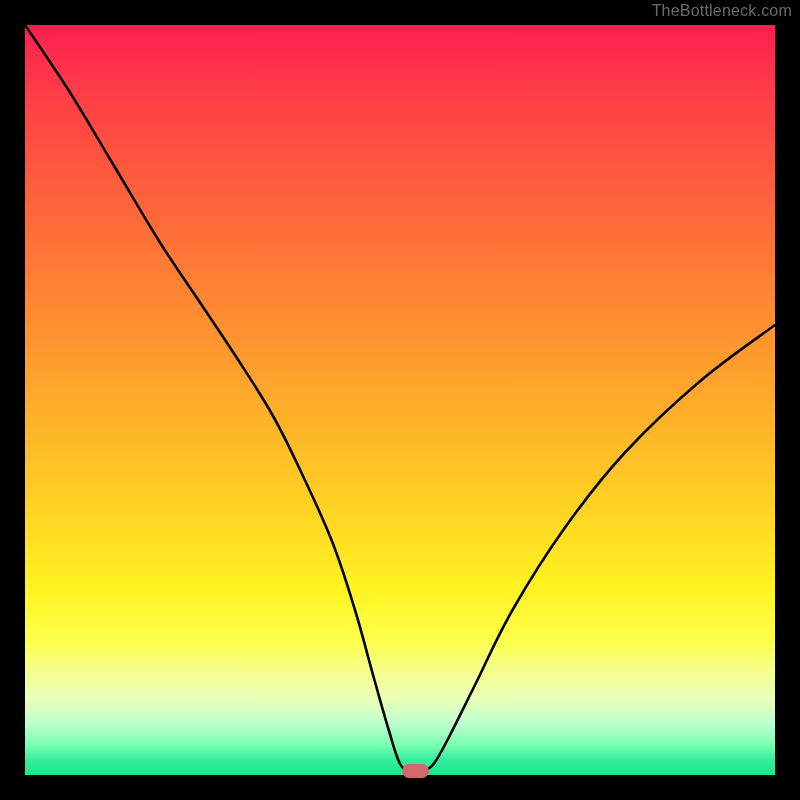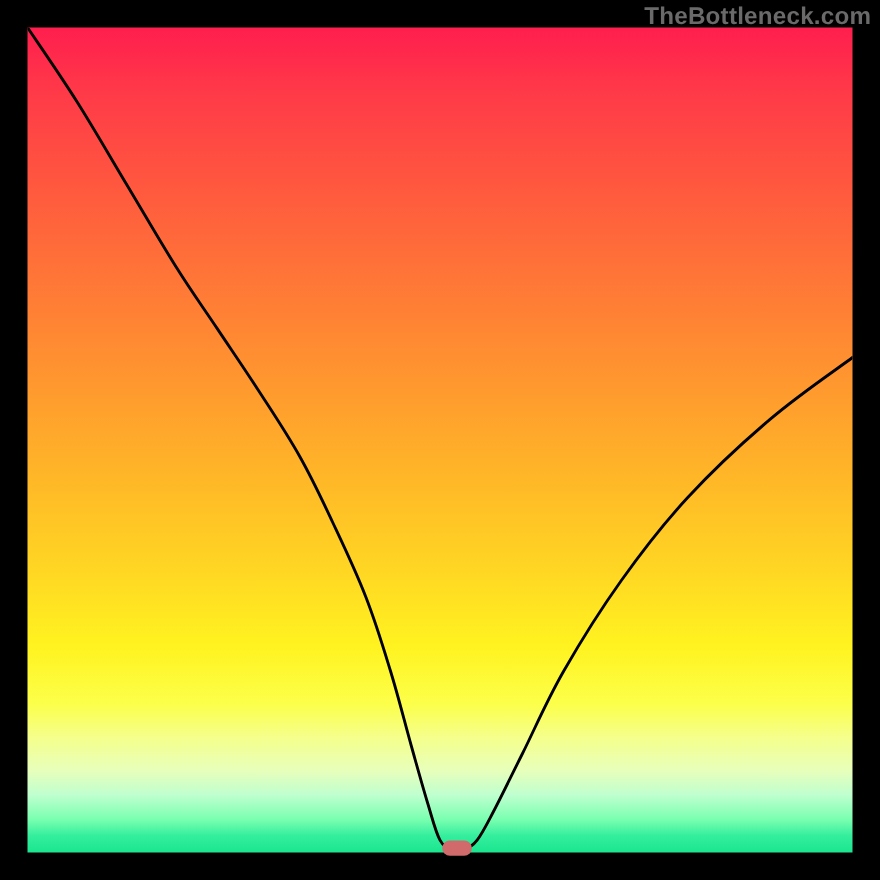--- a/index.html
+++ b/index.html
@@ -15,22 +15,22 @@
     position: relative;
     width: 800px;
     height: 800px;
     background: #000;
   }
   .watermark {
     position: absolute;
     top: 2px;
     right: 8px;
     color: #6a6a6a;
-    font-size: 22px;
-    font-weight: 700;
+    font-size: 16px;
+    font-weight: 400;
     letter-spacing: 0.2px;
     z-index: 10;
   }
   .plot {
     position: absolute;
     left: 25px;
     top: 25px;
     width: 750px;
     height: 750px;
   }

